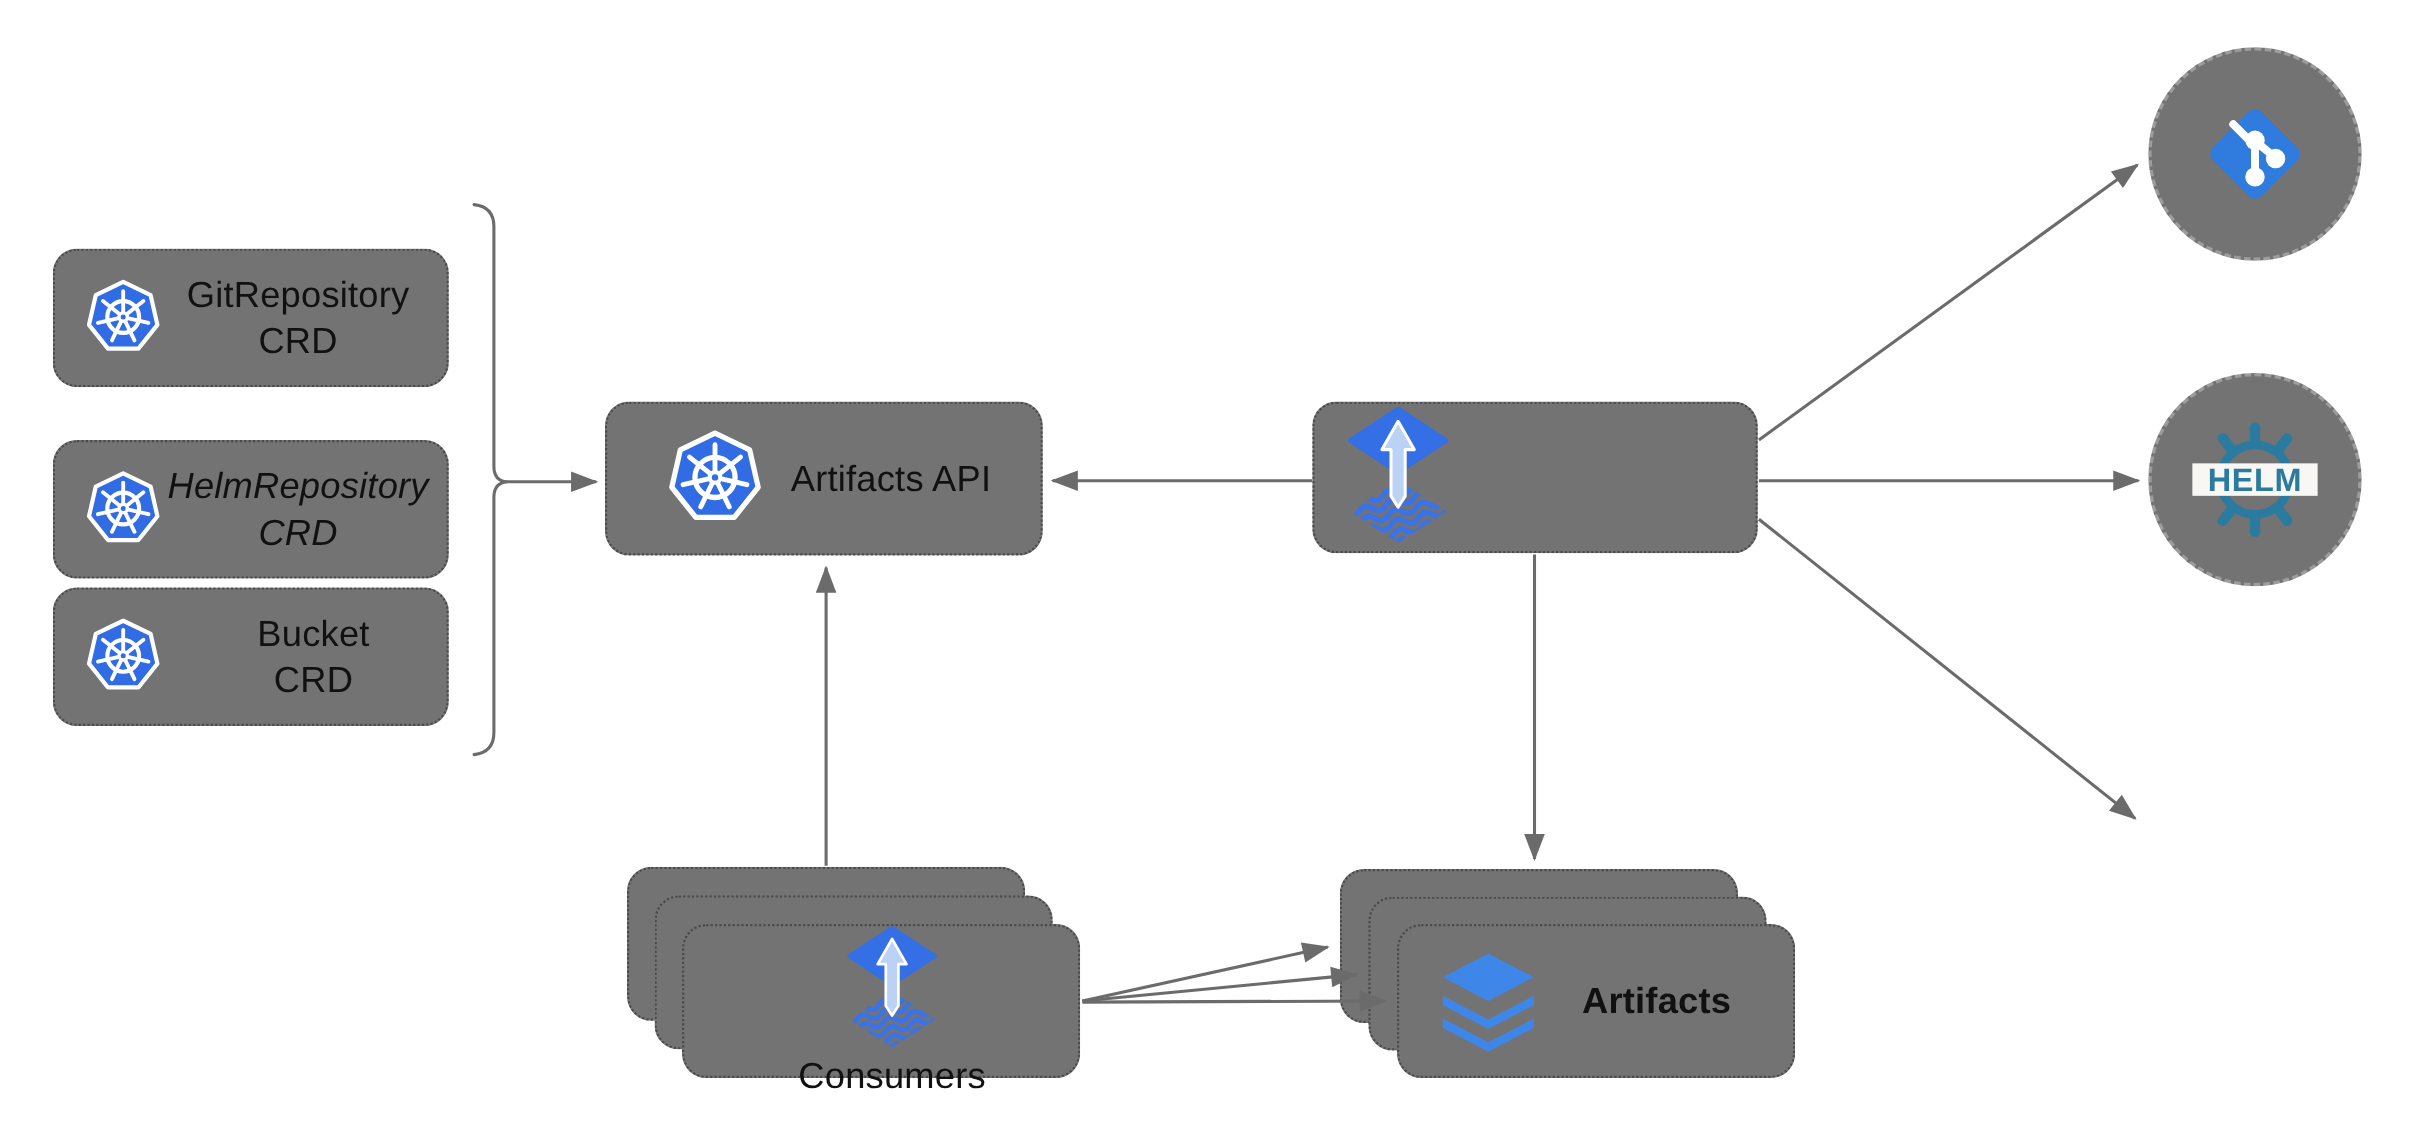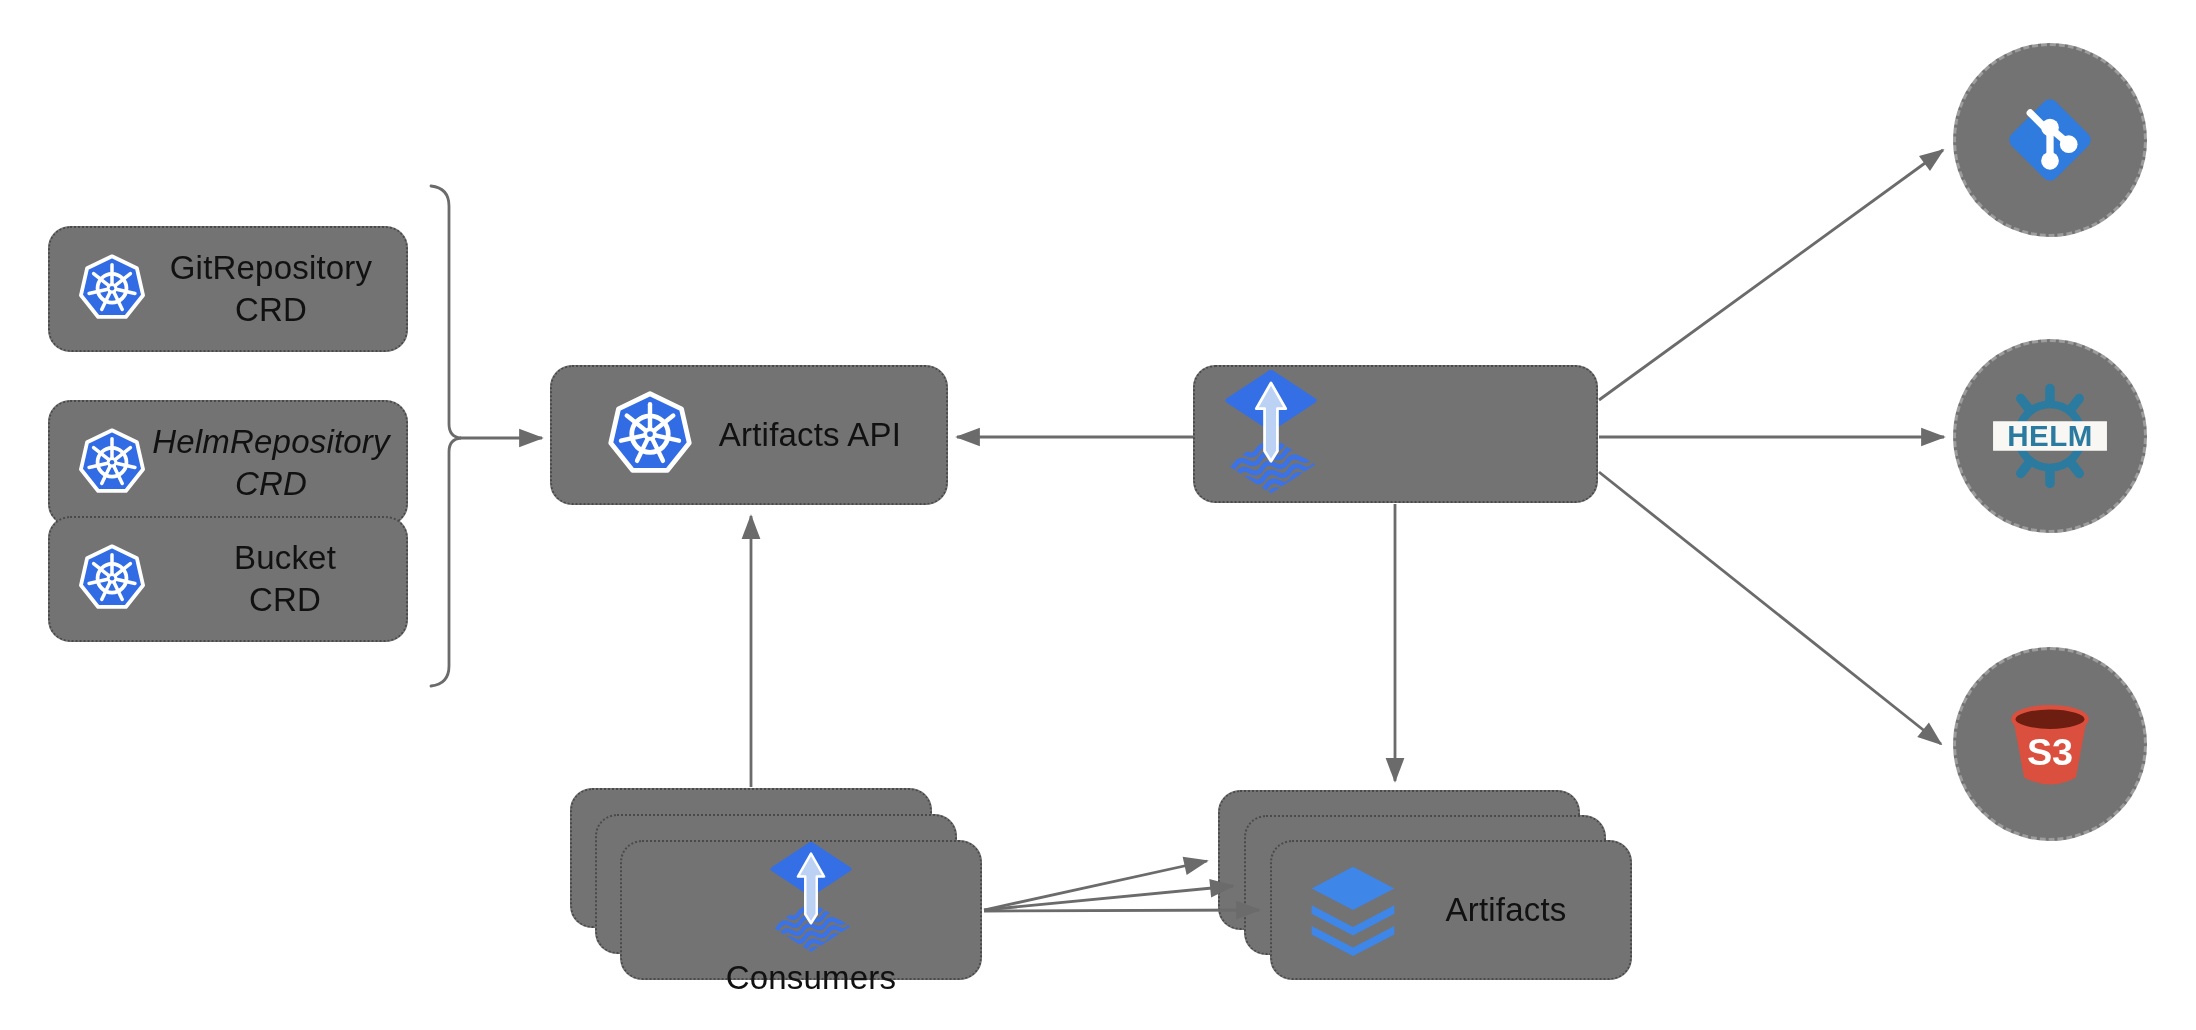--- a/index.html
+++ b/index.html
@@ -10,29 +10,29 @@
   .node-label{flex:1;text-align:center;font-size:33px;color:#111111;white-space:pre-line;
               line-height:1.28;letter-spacing:.2px;}
   .icon{flex:0 0 auto;display:block;}
 
   .circle{position:absolute;width:194px;height:194px;border:3px dashed #9C9C9C;border-radius:50%;
           background:#737373;display:flex;align-items:center;justify-content:center;box-sizing:border-box;}
 
   
   #crd-git    {left:48px;  top:226px; width:360px; height:126px; padding-left:24px; padding-right:14px;}
   #crd-helm   {left:48px;  top:400px; width:360px; height:126px; padding-left:24px; padding-right:14px;font-style:italic;}
-  #crd-bucket {left:48px;  top:516px; width:360px; height:126px; padding-left:24px; padding-right:14px;gap:28px;}
+  #crd-bucket {left:48px;  top:534px; width:360px; height:126px; padding-left:24px; padding-right:14px;gap:28px;}
   #api        {left:550px; top:365px; width:398px; height:140px; padding-left:50px; padding-right:24px;}
   #source     {left:1193px;top:365px; width:405px; height:138px; padding-left:30px; padding-right:18px;}
 
   .stackbox{width:362px;height:140px;}
   #consumers-b{left:570px; top:788px;} #consumers-m{left:595px; top:814px;}
   #consumers-f{left:620px; top:840px; padding-left:38px; padding-right:18px;flex-direction:column;}
   #artifacts-b{left:1218px;top:790px;} #artifacts-m{left:1244px;top:815px;}
-  #artifacts-f{left:1270px;top:840px; padding-left:34px; padding-right:18px;}
+  #artifacts-f{left:1270px;top:840px; padding-left:34px; padding-right:18px;font-weight:bold;}
 
   #c-git {left:1953px;top:43px;}
   #c-helm{left:1953px;top:339px;}
   #c-s3  {left:1953px;top:647px;}
 
   #edges{position:absolute;left:0;top:0;width:2196px;height:1030px;z-index:10;pointer-events:none;}
   .e{stroke:#6b6b6b;stroke-width:2.8;fill:none;}
 </style>
 </head>
 <body>
@@ -201,27 +201,20 @@
         <line x1="35.9" y1="30.6" x2="27.3" y2="19.5"></line>
         <line x1="55" y1="86" x2="55" y2="100"></line>
         <line x1="35.9" y1="79.4" x2="27.3" y2="90.5"></line>
         <line x1="74.1" y1="79.4" x2="82.7" y2="90.5"></line>
       </g>
       <rect x="1" y="41" width="108" height="28" fill="#F8F7F3"></rect>
       <text x="55" y="64.5" text-anchor="middle" font-size="28" font-weight="bold" letter-spacing="0.5" fill="#2B7BA0" font-family="Liberation Sans, sans-serif">HELM</text>
     </svg>
   </div>
 
-  <div class="circle" id="c-s3">
-    <svg width="108" height="108" viewBox="0 0 100 100">
-      <path d="M16,27 L26,81 Q50,94 74,81 L84,27 Z" fill="#DB4F3F"></path>
-      <ellipse cx="50" cy="27" rx="34" ry="11" fill="#6E1E10" stroke="#DB4F3F" stroke-width="4"></ellipse>
-      <text x="50" y="69" text-anchor="middle" font-size="35" font-weight="bold" fill="#ffffff" font-family="Liberation Sans, sans-serif">S3</text>
-    </svg>
-  </div>
 
   <svg id="edges">
     <defs>
       <marker id="ah" viewBox="0 0 10 8" refX="9.3" refY="4" markerWidth="26" markerHeight="21" orient="auto" markerUnits="userSpaceOnUse">
         <path d="M0.5,0.4 L10,4 L0.5,7.6 Z" fill="#6b6b6b"></path>
       </marker>
     </defs>
     <path class="e" stroke-linecap="round" d="M431,186 Q449,188 449,206 L449,424 Q449,437 461,438 Q449,439 449,452 L449,666 Q449,684 431,686"></path>
     <line class="e" x1="460" y1="438" x2="542" y2="438" marker-end="url(#ah)"></line>
     <line class="e" x1="1193" y1="437" x2="957" y2="437" marker-end="url(#ah)"></line>

